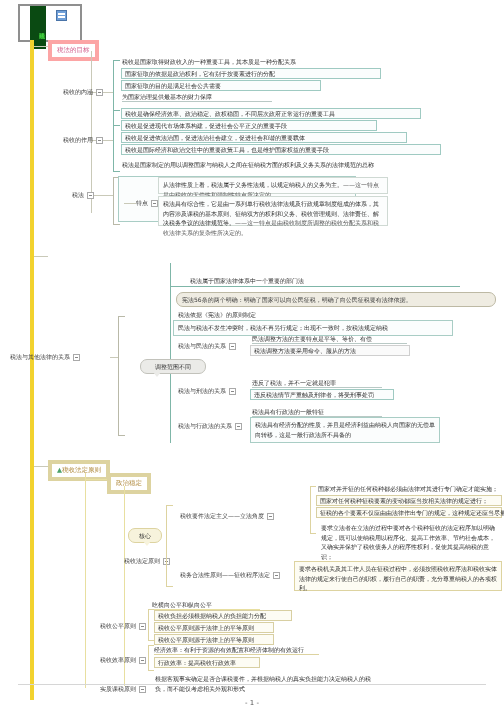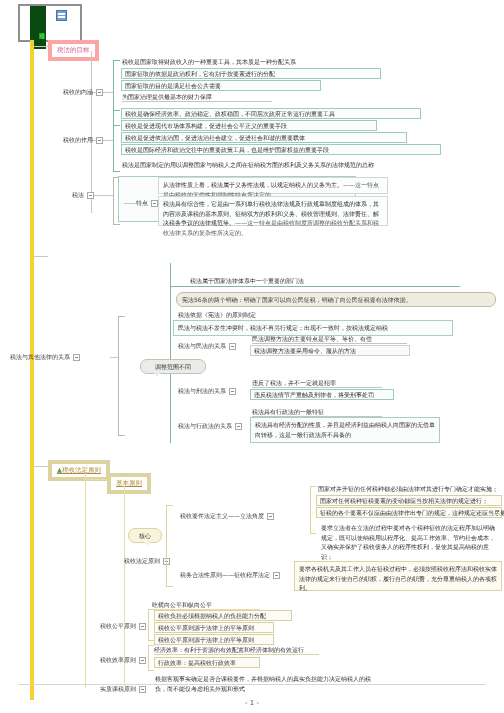--- a/index.html
+++ b/index.html
@@ -47,21 +47,21 @@
   .hline.y{background:#e8dfa0;}
 
   
   .sec{
     position:absolute;box-sizing:border-box;
     border:4px solid #fca5a5;background:#ffffff;
     font-size:6.5px;line-height:11px;padding:1px 5px;white-space:nowrap;
   }
   .sec.pink{color:#d2608c;}
   .sec.green{color:#4aa06a;}
-  .sec.tan{color:#b08a3e;border-color:#ddd3a0;text-decoration:underline;}
+  .sec.tan{color:#b08a3e;border-color:#ddd3a0;}
 
   
   .lbl{
     position:absolute;font-size:6px;line-height:9px;white-space:nowrap;
     color:#3a3a3a;
   }
   .lbl .node{
     display:inline-block;width:5px;height:5px;border:1px solid #a9a9a9;
     background:#fff;vertical-align:middle;margin-left:3px;position:relative;
   }
@@ -235,21 +235,21 @@
     <span>税法具有经济分配的性质，并且是经济利益由纳税人向国家的无偿单向转移，这是一般行政法所不具备的</span>
   </div>
 
   <div class="hline" style="left:34px;top:466px;width:14px;"></div>
   <div class="sec tan" style="left:48px;top:460px;">
     <span style="color:#4aa06a;">▲</span><span>税收法定原则</span>
   </div>
 
   <div class="vline y" style="left:85px;top:473px;height:215px;"></div>
   <div class="hline y" style="left:85px;top:479px;width:22px;"></div>
-  <div class="sec tan" style="left:107px;top:473px;">基本原则</div>
+  <div class="sec tan" style="left:107px;top:473px;">政治稳定</div>
 
   <div class="vline y" style="left:124px;top:486px;height:200px;"></div>
 
   <div class="lbl" style="left:124px;top:556px;">
     <span>税收法定原则</span><span class="node"></span>
   </div>
   <div class="bubble yellow" style="left:128px;top:528px;width:34px;">
     <span>核心</span>
     <span class="tail" style="left:14px;"></span>
   </div>

